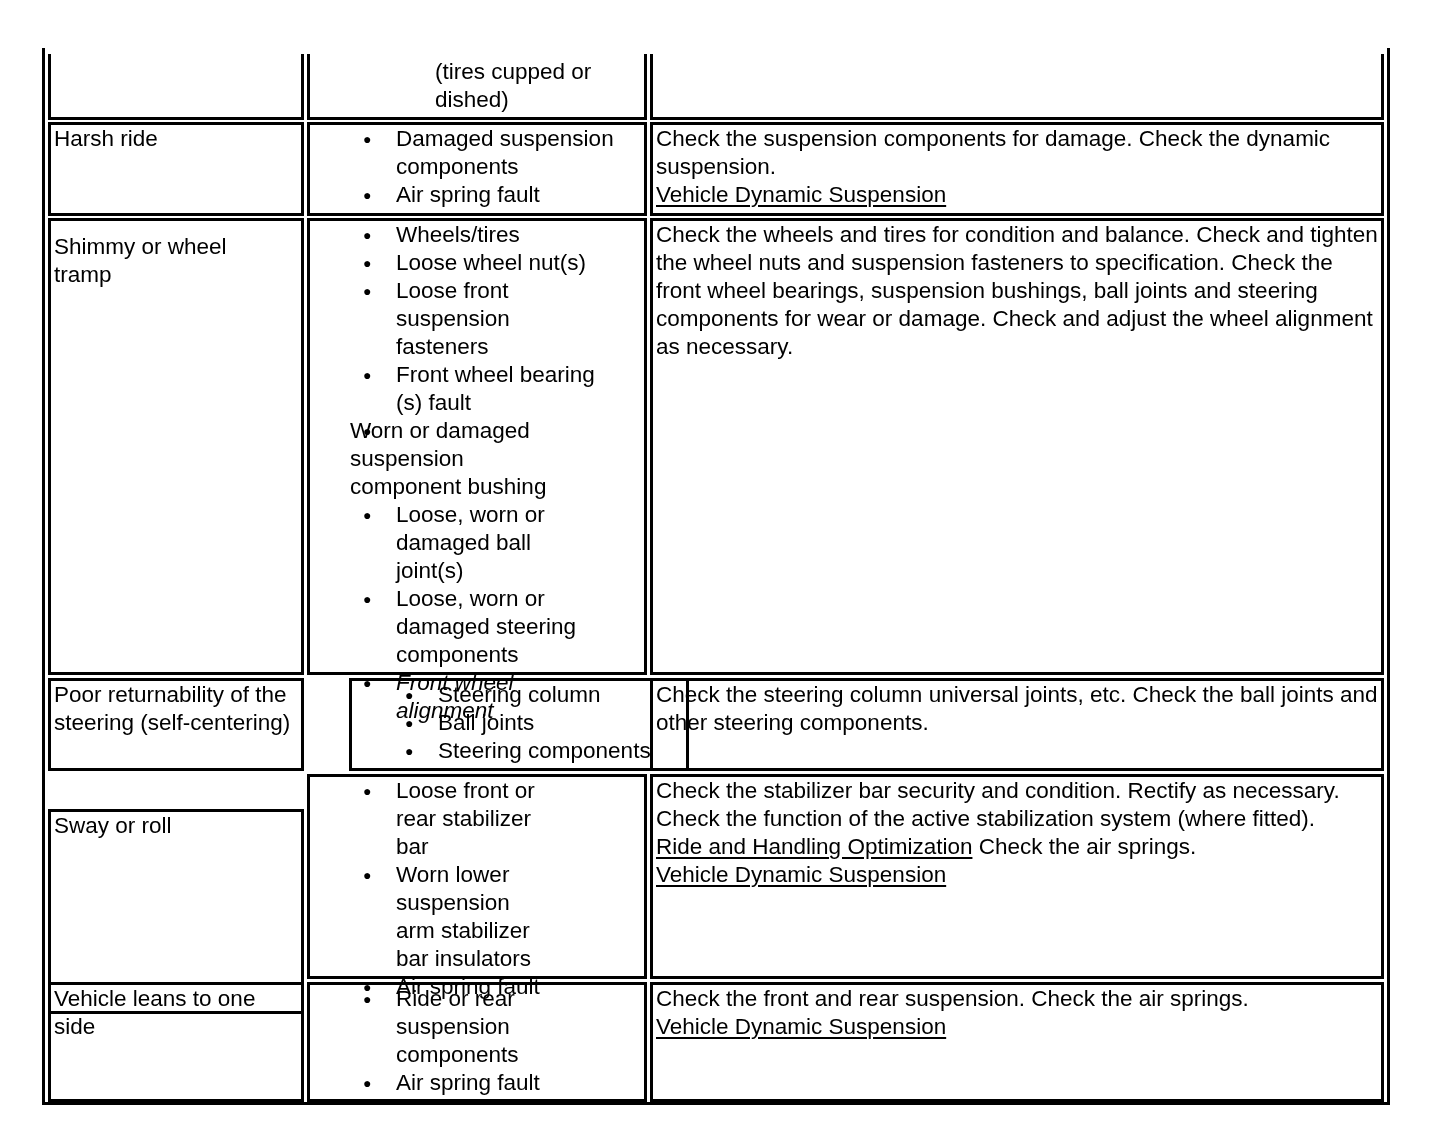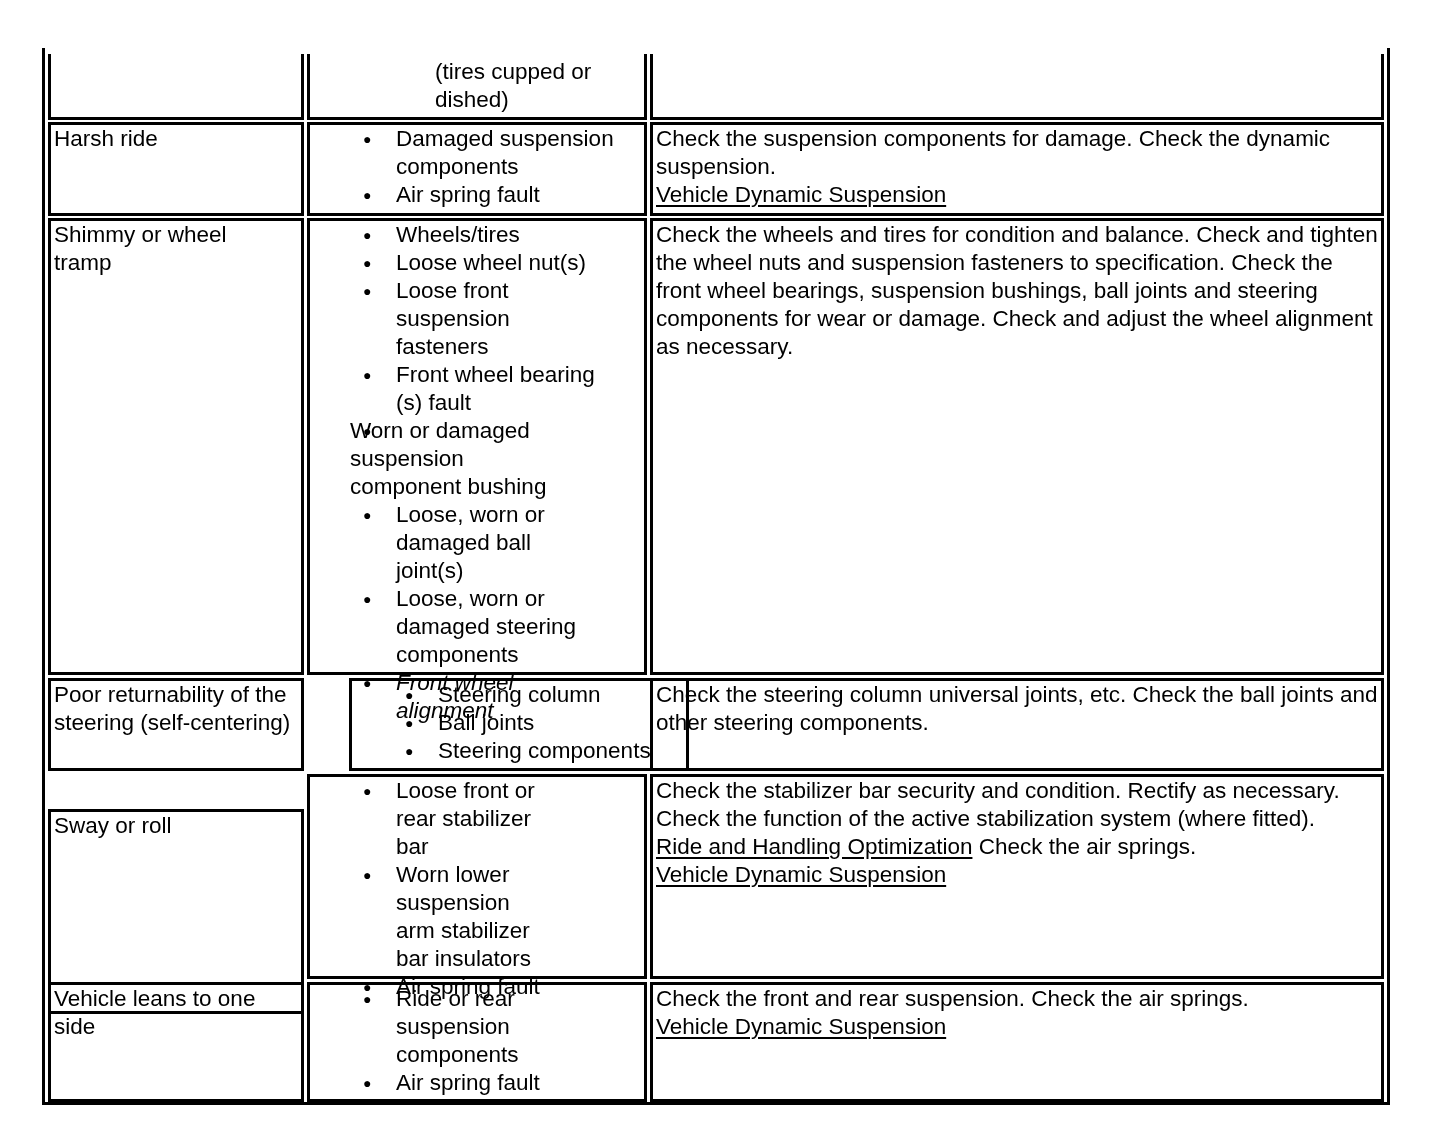--- a/index.html
+++ b/index.html
@@ -45,21 +45,21 @@
   </ul>
 </div>
 <div class="cell c3" style="top:122px;height:94px;">
   <div class="txt">
     <span>Check the suspension components for damage. Check the dynamic suspension.</span><br>
     <a class="link" href="#">Vehicle Dynamic Suspension</a>
   </div>
 </div>
 
 <div class="cell c1" style="top:218px;height:457px;">
-    <span class="txt" style="display:block;width:200px;">Shimmy or wheel tramp</span>
+    <span class="txt" style="display:block;width:200px;margin-top:12px;">Shimmy or wheel tramp</span>
   </div>
 <div class="cell c2" style="top:218px;height:457px;">
   <ul class="bullets">
     <li class="bul">Wheels/tires</li>
     <li class="bul">Loose wheel nut(s)</li>
     <li class="bul" style="width:160px;">Loose front suspension fasteners</li>
     <li class="bul" style="width:230px;">Front wheel bearing (s) fault</li>
     <li class="bul" style="width:230px;padding-left:40px;">Worn or damaged suspension component bushing</li>
     <li class="bul" style="width:160px;">Loose, worn or damaged ball joint(s)</li>
     <li class="bul" style="width:200px;">Loose, worn or damaged steering components</li>

